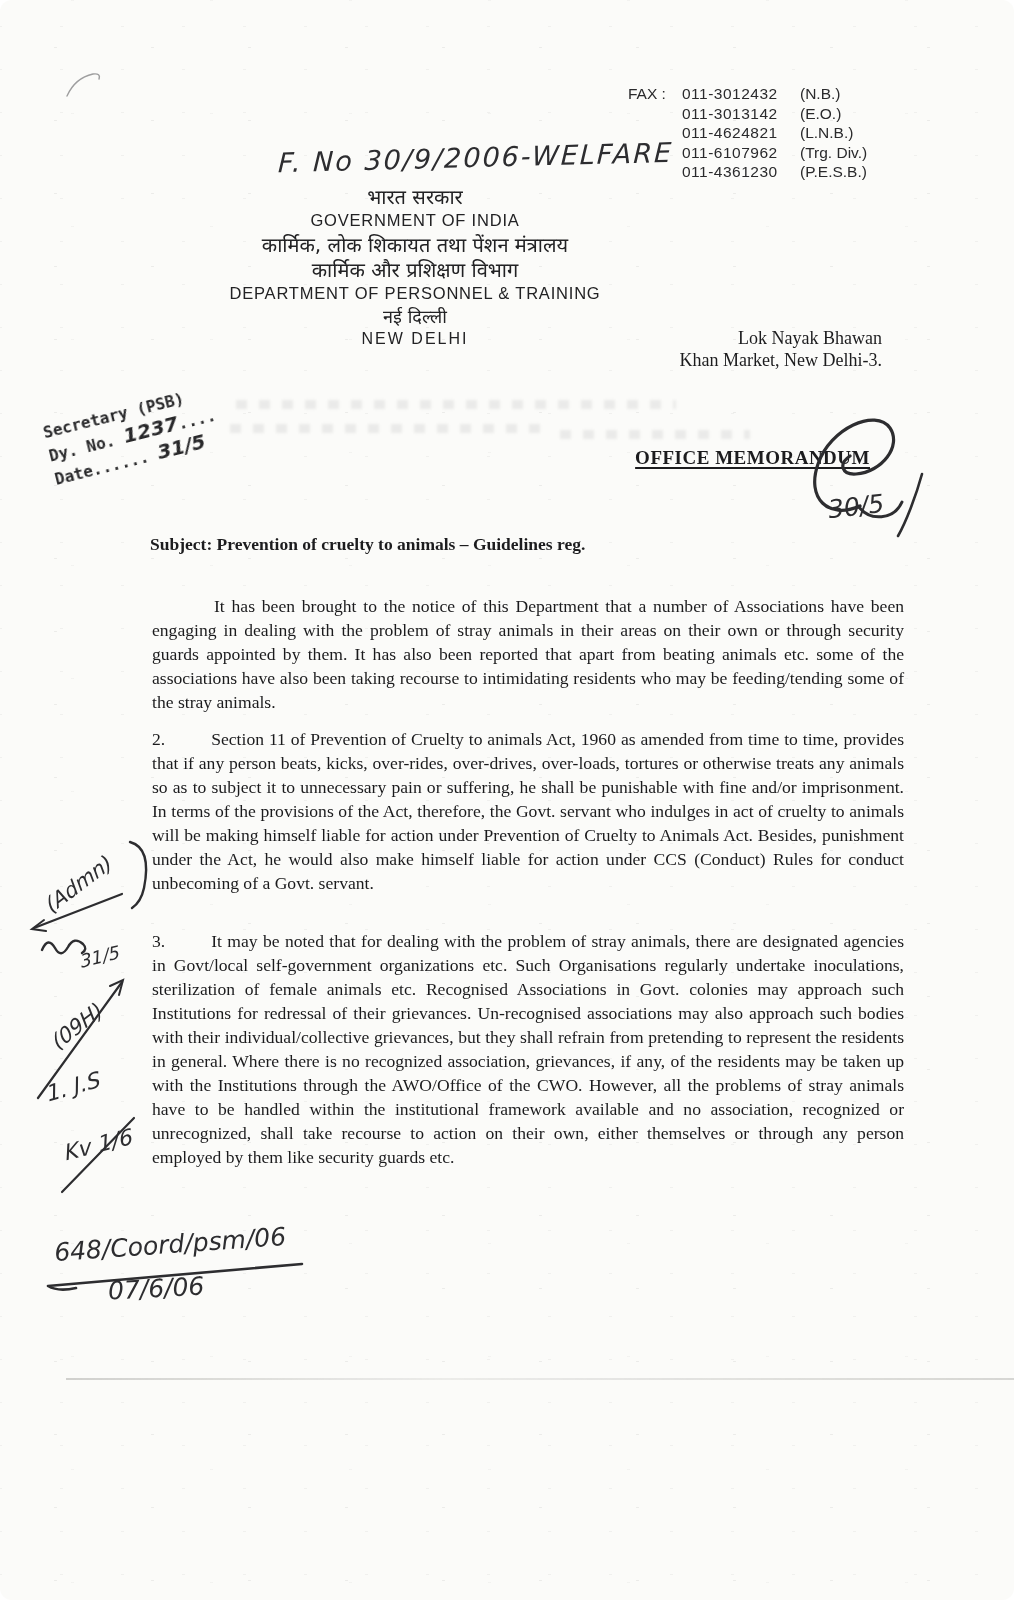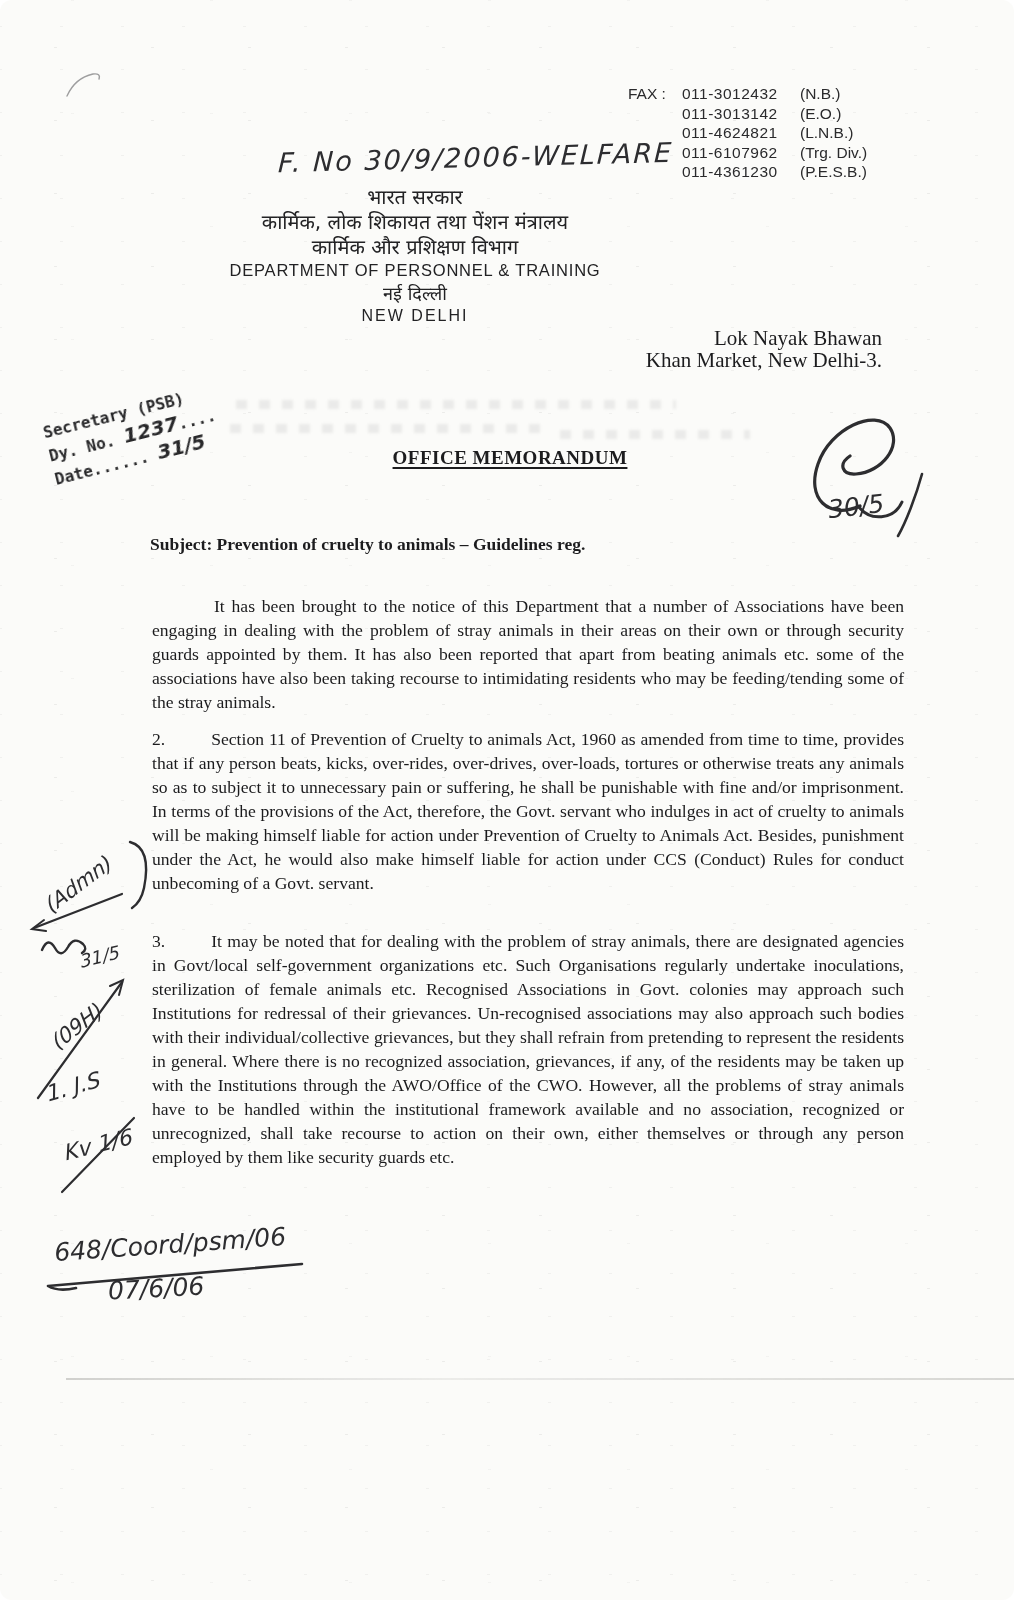--- a/index.html
+++ b/index.html
@@ -54,21 +54,21 @@
     text-align: center; color: #222224;
   }
   .lh-hindi-lg { font-size: 20px; line-height: 22px; margin-bottom: 3px; }
   .lh-en { font-family: "Liberation Sans", sans-serif; font-size: 16.5px; line-height: 19px; letter-spacing: 0.8px; margin-bottom: 4px; }
   .lh-city-hindi { font-size: 18px; line-height: 20px; margin-top: 2px; margin-bottom: 3px; }
   .lh-city-en { font-family: "Liberation Sans", sans-serif; font-size: 16px; letter-spacing: 2px; }
 
   
   .address-block {
     position: absolute; left: 560px; top: 327px; width: 322px;
-    text-align: right; font-size: 21px; line-height: 22px; color: #1c1c1e;
+    text-align: right; font-size: 18px; line-height: 22px; color: #1c1c1e;
   }
 
   
   .stamp {
     position: absolute; left: 46px; top: 394px; width: 230px;
     transform: rotate(-14deg);
     font-family: "DejaVu Sans Mono", monospace;
     font-weight: bold; color: #28282a;
     font-size: 16px; line-height: 22px;
     filter: blur(0.3px);
@@ -78,21 +78,21 @@
   
   .ghost {
     position: absolute; height: 9px;
     background: repeating-linear-gradient(90deg, rgba(110,110,112,0.22) 0 11px, transparent 11px 23px);
     filter: blur(1.6px); opacity: 0.55;
   }
 
   
   .memo-title {
     position: absolute; left: 150px; top: 447px; width: 720px;
-    text-align: center; font-weight: bold; font-size: 19px;
+    text-align: right; font-weight: bold; font-size: 19px;
     letter-spacing: 0.5px;
     text-decoration: underline; text-decoration-thickness: 2px; text-underline-offset: 3px;
   }
 
   
   .signature-wrap { position: absolute; left: 798px; top: 402px; }
   .signature-date {
     position: absolute; left: 30px; top: 90px;
     font-size: 25px; transform: rotate(-7deg);
   }
@@ -171,20 +171,21 @@
       <span class="fax-label"></span>
       <span class="fax-number">011-4361230</span>
       <span class="fax-unit">(P.E.S.B.)</span>
     </div>
   </div>
 
   <div class="handwriting file-number">F. No 30/9/2006-WELFARE</div>
 
   <div class="letterhead">
     <div class="lh-hindi-lg devanagari">भारत सरकार</div>
+    <div class="lh-en">GOVERNMENT OF INDIA</div>
     <div class="lh-hindi-lg devanagari">कार्मिक, लोक शिकायत तथा पेंशन मंत्रालय</div>
     <div class="lh-hindi-lg devanagari">कार्मिक और प्रशिक्षण विभाग</div>
     <div class="lh-en">DEPARTMENT OF PERSONNEL &amp; TRAINING</div>
     <div class="lh-city-hindi devanagari">नई दिल्ली</div>
     <div class="lh-city-en">NEW DELHI</div>
   </div>
 
   <div class="address-block">
     <div>Lok Nayak Bhawan</div>
     <div>Khan Market, New Delhi-3.</div>

